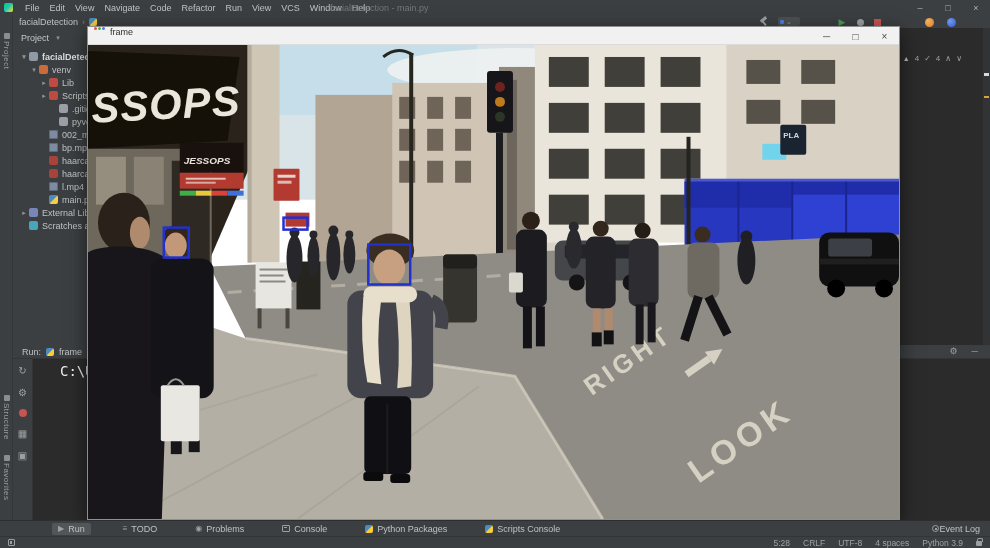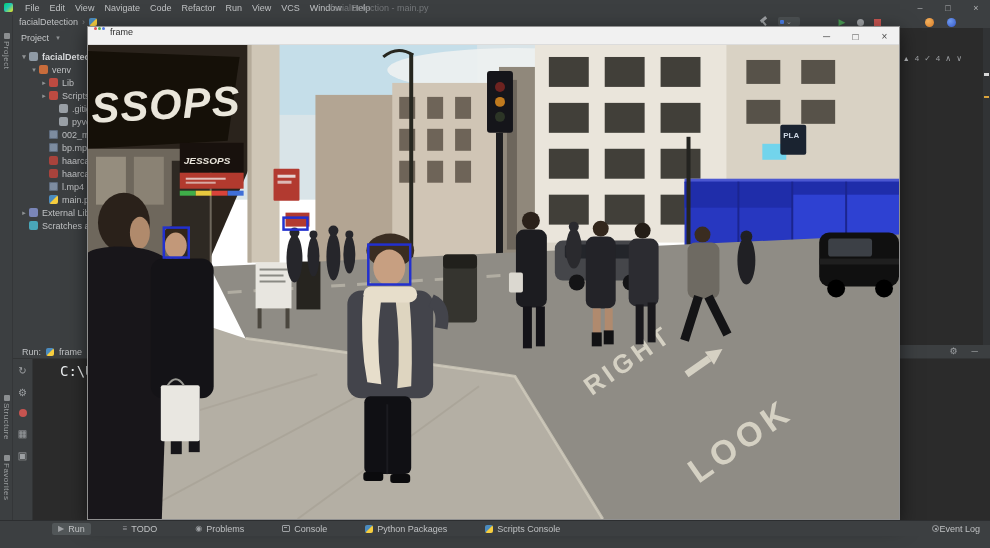--- a/index.html
+++ b/index.html
@@ -593,14 +593,25 @@
     <span class="bb-tab">
       <span class="pyico"></span>
       <span>Scripts Console</span>
     </span>
     <span class="eventlog">
       <span class="elogico"></span>
       <span>Event Log</span>
     </span>
   </div>
 
+  <div class="statusbar">
+    <span class="sw-ico"></span>
+    <span class="status-right">
+      <span>5:28</span>
+      <span>CRLF</span>
+      <span>UTF-8</span>
+      <span>4 spaces</span>
+      <span>Python 3.9</span>
+      <span class="lockico"></span>
+    </span>
+  </div>
 
 </div>
 
 </body></html>

